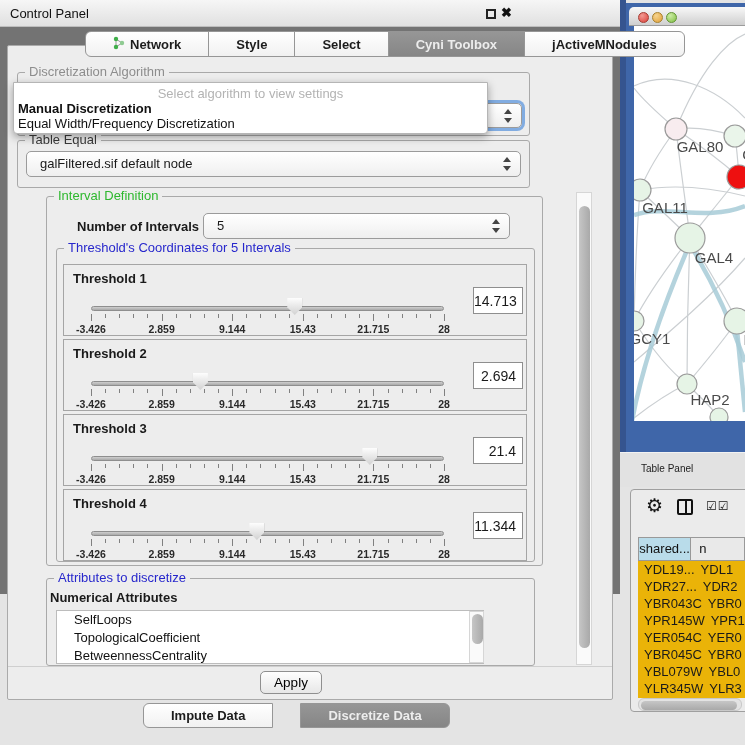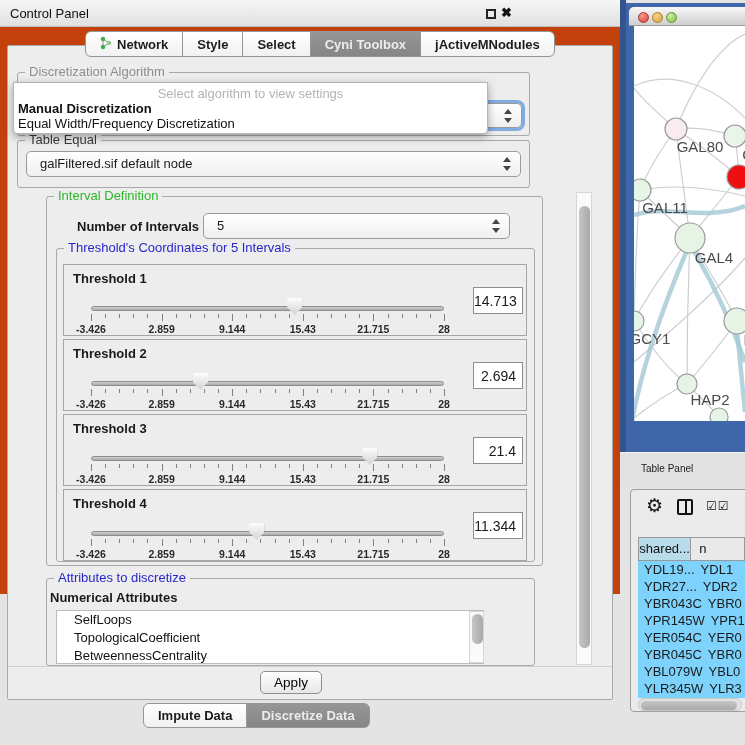--- a/index.html
+++ b/index.html
@@ -1,40 +1,40 @@
 <!DOCTYPE html>
 <html><head>
 <meta charset="utf-8">
 <style>
   * { margin:0; padding:0; box-sizing:border-box; }
   html,body { width:745px; height:745px; overflow:hidden; background:#e4e4e4;
     font-family:"Liberation Sans", sans-serif; color:#1a1a1a; }
   .abs { position:absolute; }
 
   
-  .control-panel { position:absolute; left:0; top:0; width:620px; height:594px; background:#c2410c; }
+  .control-panel { position:absolute; left:0; top:0; width:620px; height:594px; background:#737373; }
   .titlebar { position:absolute; left:0; top:0; width:620px; height:27px;
     background:linear-gradient(#f6f6f6,#e0e0e0); border-bottom:1px solid #bdbdbd; }
   .titlebar .title { position:absolute; left:10px; top:6px; font-size:13px; color:#111; }
   .float-ico { position:absolute; left:486px; top:9px; width:10px; height:10px; border:2px solid #222; }
   .close-ico { position:absolute; left:501px; top:5px; font-size:13px; font-weight:bold; color:#111; }
 
   .panel-outer { position:absolute; left:7px; top:45px; width:606px; height:655px;
     background:#ededed; border:1px solid #aaaaaa; border-radius:2px; }
 
   
   .seg { position:absolute; display:flex; height:26px; z-index:6; }
-  .seg .tab { display:flex; align-items:center; gap:5px; padding:0 14px; font-size:13px; font-weight:600;
+  .seg .tab { display:flex; align-items:center; gap:5px; padding:0 27px; font-size:13px; font-weight:600;
     background:linear-gradient(#ffffff,#f1f1f1); border:1px solid #969696; margin-left:-1px;
     color:#1c1c1c; white-space:nowrap; }
   .seg .tab:first-child { border-radius:6px 0 0 6px; margin-left:0; }
   .seg .tab:last-child { border-radius:0 6px 6px 0; }
   .seg .tab.sel { background:linear-gradient(#969696,#868686); color:#ededed; }
   .top-tabs { left:85px; top:31px; }
-  .bottom-tabs { left:143px; top:703px; height:25px; }
+  .bottom-tabs { left:143px; top:703px; height:25px;gap:28px; }
   .bottom-tabs .tab { font-size:13px; }
 
   
   .group { position:absolute; border:1px solid #a9a9a9; border-radius:3px; }
   .gtitle { position:absolute; top:-9px; left:7px; background:#ededed; padding:0 4px; font-size:13px; }
   .gtitle.green { color:#2eb82e; }
   .gtitle.blue  { color:#2727cc; }
   .gtitle.gray  { color:#8d8d8d; }
   .gtitle.dark  { color:#3a3a3a; }
 
@@ -103,21 +103,21 @@
   .table-panel-bar { position:absolute; left:620px; top:452px; width:125px; height:35px; background:#e2e2e2;
     border-top:1px solid #f2f2f2; }
   .table-panel-bar .t { position:absolute; left:21px; top:10px; font-size:10px; color:#1c1c1c; }
   .tp-box { position:absolute; left:630px; top:489px; width:130px; height:223px; background:#ebebeb;
     border:1px solid #9f9f9f; border-radius:4px; }
   .gear { position:absolute; left:646px; top:496px; font-size:19px; color:#141414; line-height:19px; }
   .split-ico { position:absolute; left:677px; top:499px; width:16px; height:16px; border:2px solid #111; border-radius:2px; }
   .split-ico i { position:absolute; left:50%; top:0; width:2px; height:100%; background:#111; }
   .checks { position:absolute; left:706px; top:499px; font-size:12px; letter-spacing:1px; color:#141414; }
 
-  .tp-table { position:absolute; left:638px; top:537px; width:107px; height:161px; background:#7dd3fc; overflow:hidden; }
+  .tp-table { position:absolute; left:638px; top:537px; width:107px; height:161px; background:#eab308; overflow:hidden; }
   .tp-head { display:flex; height:24px; }
   .tp-head .hc { border:1px solid #999; border-right:1px solid #999; font-size:13px; text-align:center;
     line-height:22px; color:#111; }
   .tp-head .hc.c1 { width:72px; background:#b9dcea; }
   .tp-head .hc.c2 { width:70px; background:#e9e9e9; border-left:none; text-align:left; padding-left:8px; }
   .tp-row { display:flex; height:17px; font-size:13px; line-height:17px; }
   .tp-row .c1 { width:72px; padding-left:6px; }
   .tp-row .c2 { width:70px; padding-left:6px; }
   .tp-hscroll { position:absolute; left:638px; top:698px; width:104px; height:13px; background:#e3e3e3;
     border:1px solid #c9c9c9; border-radius:6px; }

